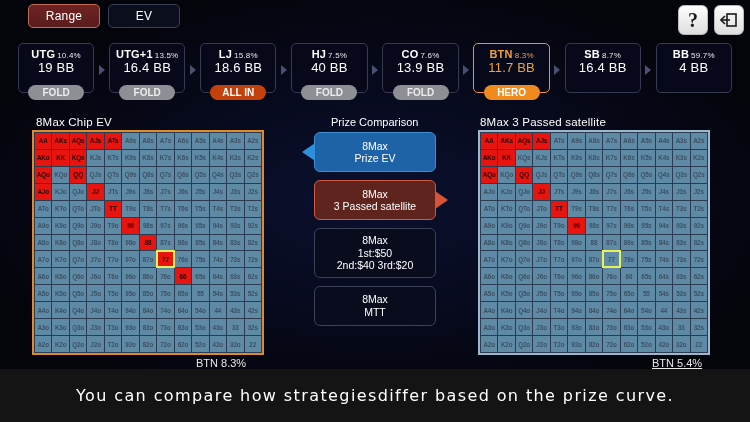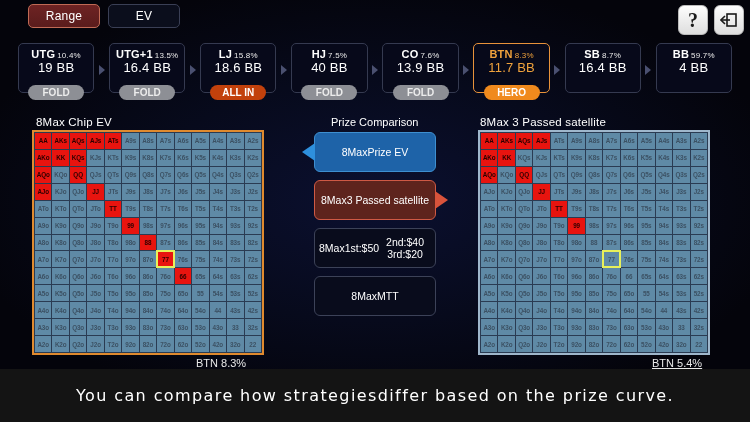--- a/index.html
+++ b/index.html
@@ -131,21 +131,21 @@
   .prize-list { position: absolute; left: 314px; top: 132px; width: 124px; }
   .prize {
     position: relative;
     width: 122px; min-height: 40px;
     border-radius: 6px;
     border: 1px solid #3c4258;
     background: #090c1c;
     color: #fff;
     font-size: 10.5px;
     line-height: 12.5px;
-    display: flex; flex-direction: row;
+    display: flex; flex-direction: column;
     align-items: center; justify-content: center;
     text-align: center;
     margin-bottom: 8px;
     padding: 5px 4px;
   }
   .prize.chipev   { background: #1e63a8; border: 1px solid #3e8fd0; }
   .prize.selected { background: #5e241d; border: 1px solid #cf5a45; }
   .prize .arrow-l {
     position: absolute; left: -13px; top: 50%; transform: translateY(-50%);
     width: 0; height: 0;

